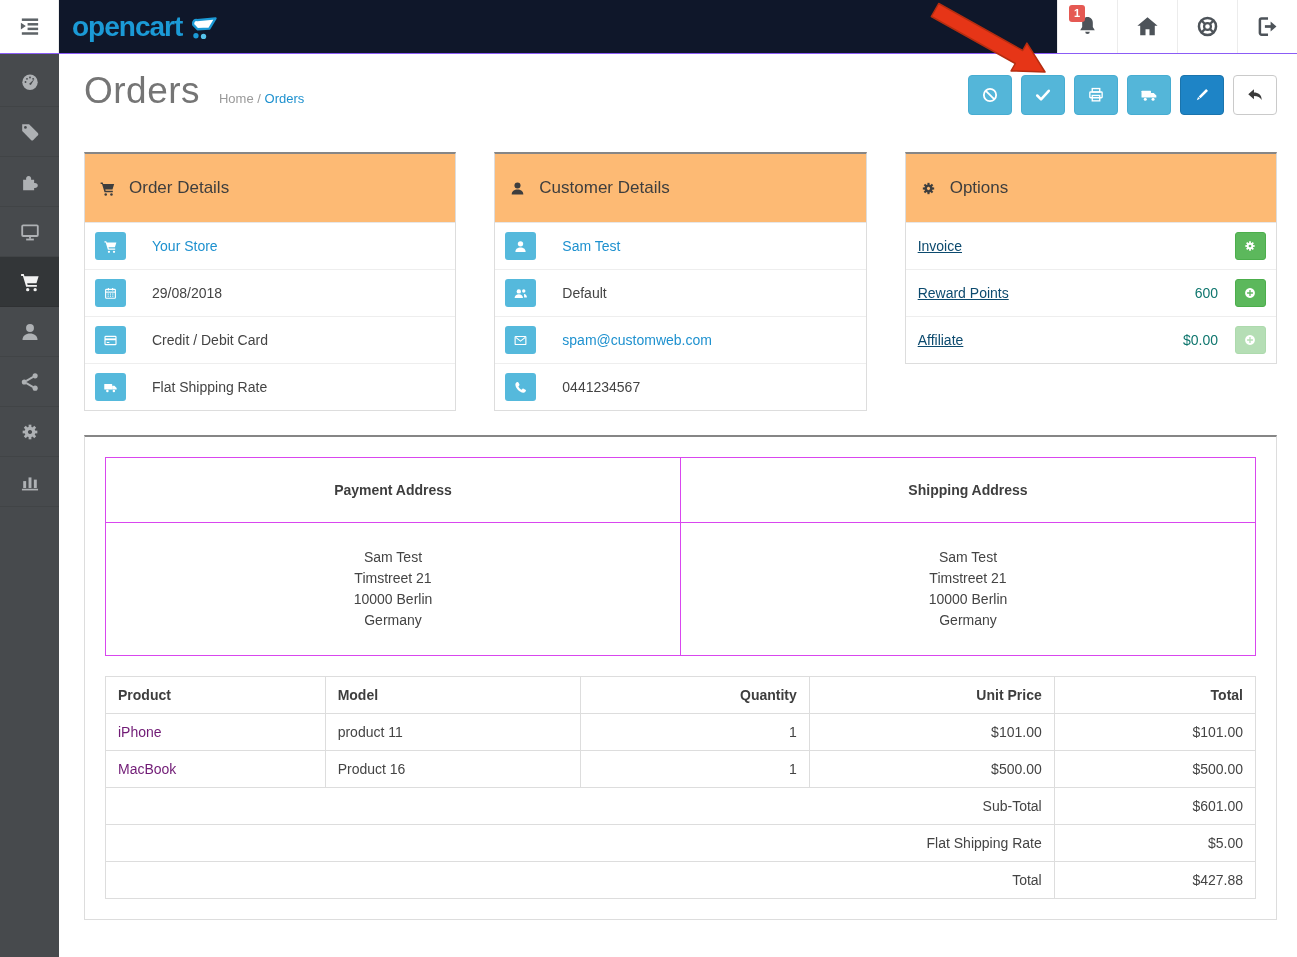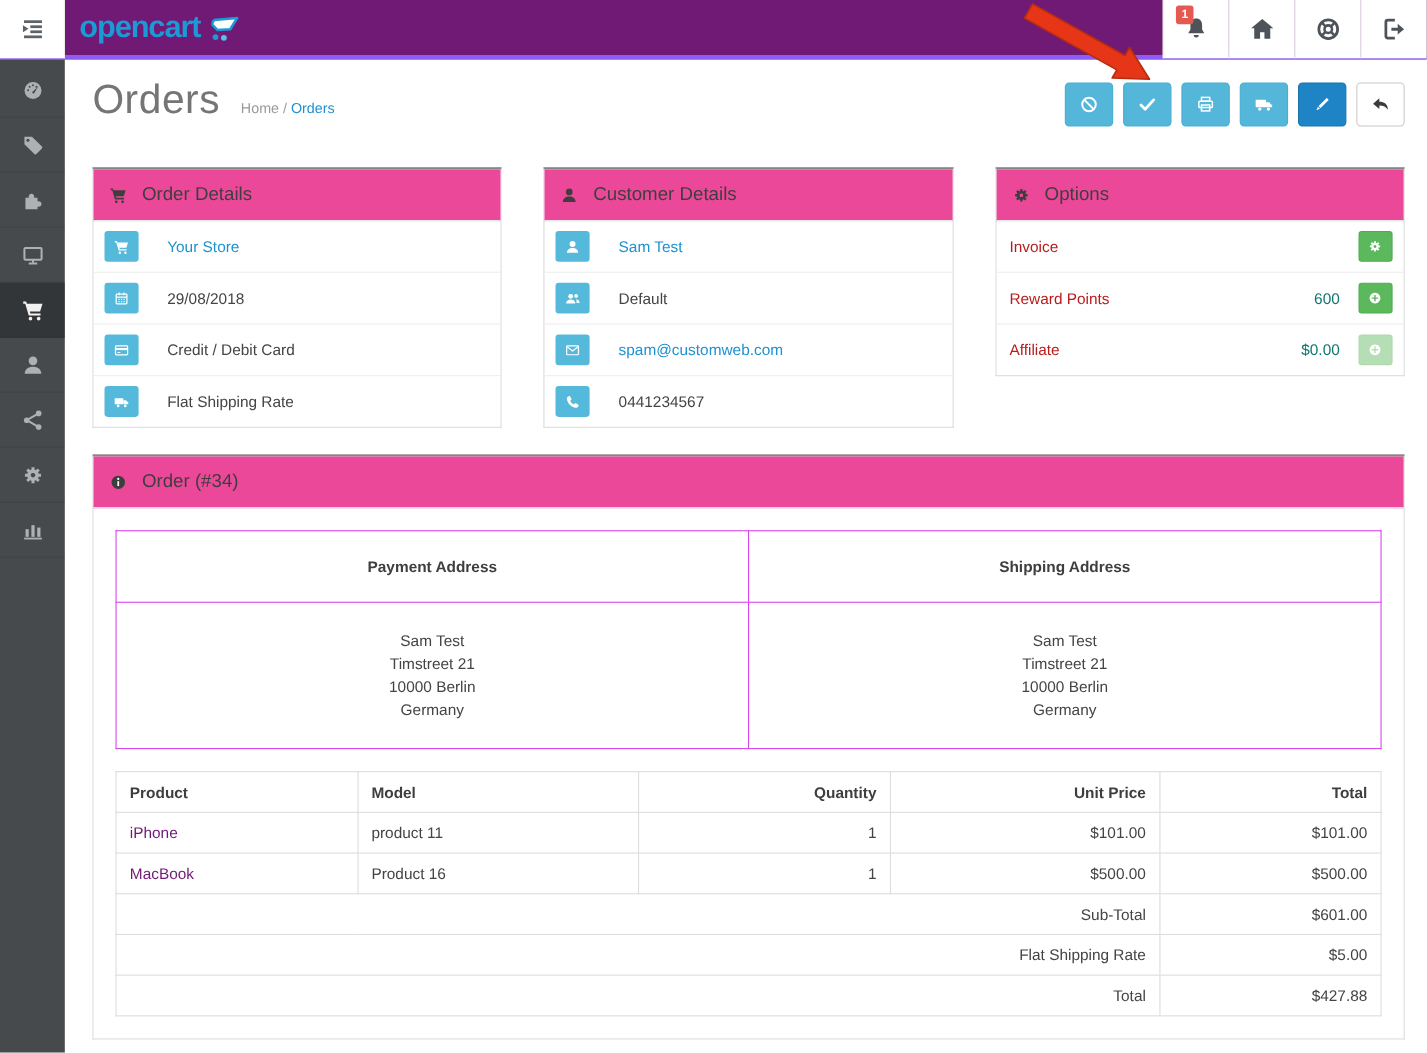--- a/index.html
+++ b/index.html
@@ -6,21 +6,21 @@
   html,body { margin:0; padding:0; }
   body {
     width:1297px; height:957px; position:relative; overflow:hidden;
     background:#fff; color:#444;
     font-family:"Liberation Sans", sans-serif; font-size:14px;
   }
   svg.ic { fill:currentColor; display:block; }
 
   
   .topbar { position:absolute; top:0; left:0; width:1297px; height:54px;
-    background:#701a75; border-bottom:4px solid #8b5cf6; display:flex; z-index:5; }
+    background:#0f172a; border-bottom:1px solid #8b5cf6; display:flex; z-index:5; }
   .menu-toggle { width:59px; height:53px; border:none; border-right:1px solid #ececec;
     background:#fff; color:#5d6367; display:flex; align-items:center; justify-content:center; cursor:pointer; }
   .menu-toggle svg { width:23px; height:23px; }
   .logo { display:flex; align-items:center; padding-left:13px; gap:7px; cursor:pointer; }
   .logo-text { font-size:28px; font-weight:bold; color:#1b9ad6; letter-spacing:-1px; line-height:1; }
   .logo-cart { width:30px; height:26px; margin-top:2px; }
   .top-right { margin-left:auto; display:flex; height:100%; }
   .top-cell { width:60px; height:53px; border-left:1px solid #ececec; position:relative;
     display:flex; align-items:center; justify-content:center; color:#4d5359; cursor:pointer; background:#fff; }
   .top-cell svg { width:25px; height:25px; }
@@ -44,33 +44,33 @@
   .tbtn { width:44px; height:40px; border-radius:4px; display:flex; align-items:center; justify-content:center;
     color:#fff; cursor:pointer; border:1px solid transparent; padding:0; }
   .tbtn svg { width:18px; height:18px; }
   .tbtn.info    { background:#54b6d9; border-color:#47add2; }
   .tbtn.primary { background:#1e84c6; border-color:#1a74ad; }
   .tbtn.default { background:#fff; border-color:#cacaca; color:#3a3a3a; }
 
   
   .panels-row { display:flex; gap:38px; margin:12px 20px 0 25px; align-items:flex-start; }
   .panel { flex:1; border:1px solid #ddd; border-top:2px solid #868686; background:#fff; }
-  .panel-heading { padding:13px 14px; border-bottom:1px solid #e7e7e7; background:#ec4899;
+  .panel-heading { padding:24px 14px; border-bottom:1px solid #e7e7e7; background:#fdba74;
     display:flex; align-items:center; gap:13px; font-size:17px; color:#3e3e3e; }
   .panel-heading svg { width:17px; height:17px; }
   .detail-row { display:flex; align-items:center; gap:26px; padding:9px 10px; border-bottom:1px solid #eee; }
   .detail-row:last-child { border-bottom:none; }
   .icon-badge { width:31px; height:28px; border-radius:3px; background:#55b9dc; color:#fff;
     display:flex; align-items:center; justify-content:center; flex:0 0 auto; }
   .icon-badge svg { width:15px; height:15px; }
   .detail-text { font-size:14px; color:#444; }
   .detail-text.link { color:#1e91cf; cursor:pointer; }
   .option-row { display:flex; align-items:center; padding:9px 10px 9px 12px; border-bottom:1px solid #eee; }
   .option-row:last-child { border-bottom:none; }
-  .option-label { flex:1; color:#b91c1c; }
+  .option-label { flex:1; color:#0c4a6e;text-decoration:underline; }
   .option-value { color:#0f766e; margin-right:17px; }
   .opt-btn { width:31px; height:28px; border-radius:3px; background:#5cb85c; border:1px solid #4cae4c;
     color:#fff; display:flex; align-items:center; justify-content:center; cursor:pointer; padding:0; }
   .opt-btn svg { width:14px; height:14px; }
   .opt-btn.disabled { opacity:0.45; }
 
   
   .order-panel { margin:24px 20px 15px 25px; border:1px solid #ddd; border-top:2px solid #868686; background:#fff; }
   .order-body { padding:20px; }
   table { border-collapse:collapse; width:100%; font-size:14px; color:#444; }
@@ -495,26 +495,20 @@
         <button class="opt-btn disabled">
             <svg class="ic">
               <use href="#i-plus-circle"></use>
             </svg>
           </button>
       </div>
     </section>
   </div>
 
   <section class="order-panel">
-    <div class="panel-heading">
-      <svg class="ic">
-          <use href="#i-info-circle"></use>
-        </svg>
-      <span>Order (#34)</span>
-    </div>
     <div class="order-body">
 
       <table class="addr-table">
         <thead>
           <tr>
             <th style="width:50%">Payment Address</th>
             <th style="width:50%">Shipping Address</th>
           </tr>
         </thead>
         <tbody>

